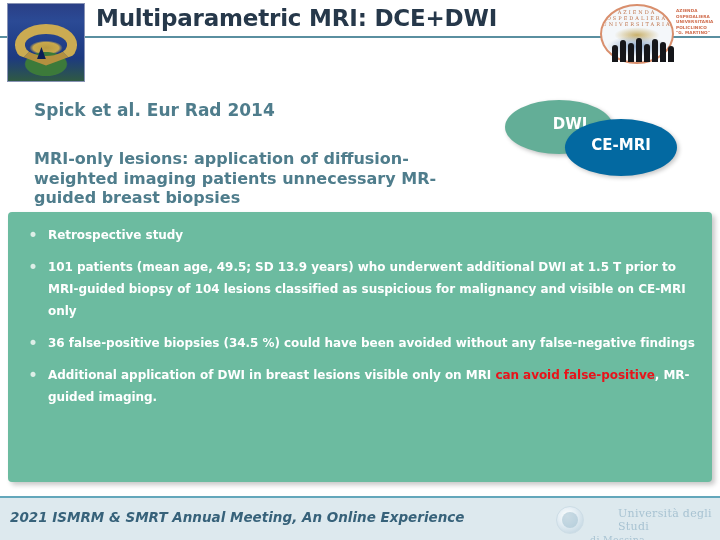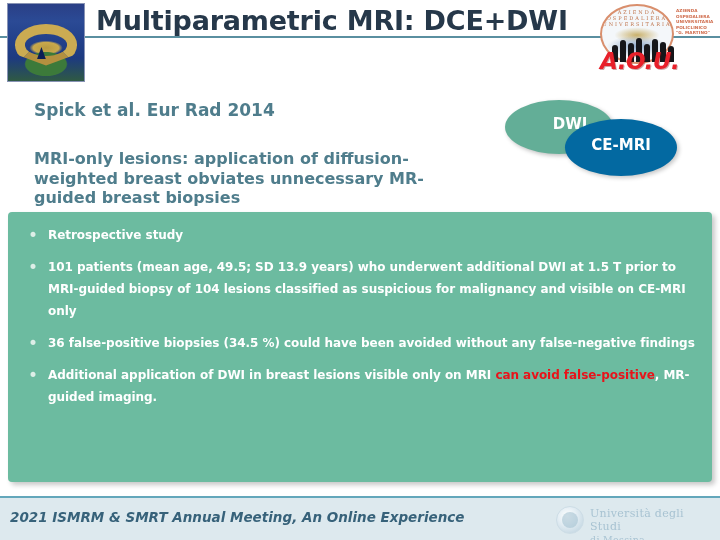--- a/index.html
+++ b/index.html
@@ -54,21 +54,21 @@
     left: 38%; top: 56%;
     width: 12%; height: 16%;
     background: #0b1e55;
     clip-path: polygon(50% 0, 100% 100%, 0 100%);
   }
 
   #title {
     position: absolute;
     left: 96px; top: 5px;
     width: 480px;
-    font-size: 27px;
+    font-size: 23px;
     font-weight: bold;
     color: #26384a;
     letter-spacing: -0.2px;
     white-space: nowrap;
   }
 
   
   #aou-logo {
     position: absolute;
     left: 596px; top: 2px;
@@ -273,21 +273,21 @@
   }
   #unime-text {
     position: absolute;
     left: 34px; top: 5px;
     font-family: "DejaVu Serif", serif;
     font-size: 9.5px;
     line-height: 13px;
     color: #a8c3d2;
     letter-spacing: 0.3px;
   }
-  #unime-text .big { font-size: 11px; }
+  #unime-text .big { font-size: 11px; margin-left: 28px; }
 </style>
 </head>
 <body>
 
 <div id="header">
   <div id="header-rule"></div>
 
   <div id="messina-art">
     <div class="arc"></div>
     <div class="sail"></div>
@@ -302,28 +302,27 @@
     <div id="aou-people">
       <i style="left:0px;  height:17px;"></i>
       <i style="left:8px;  height:22px;"></i>
       <i style="left:16px; height:19px;"></i>
       <i style="left:24px; height:24px;"></i>
       <i style="left:32px; height:18px;"></i>
       <i style="left:40px; height:23px;"></i>
       <i style="left:48px; height:20px;"></i>
       <i style="left:56px; height:16px;"></i>
     </div>
-    <div id="aou-text">A.O.U.</div>
     <div id="aou-sub">AZIENDA OSPEDALIERA UNIVERSITARIA POLICLINICO "G. MARTINO"</div>
   </div>
 </div>
 
 <div id="citation">
   <div id="cit-title">Spick et al. Eur Rad 2014</div>
-  <div id="cit-body">MRI-only lesions: application of diffusion-weighted breast obviates unnecessary MR-guided breast biopsies</div>
+  <div id="cit-body">MRI-only lesions: application of diffusion-weighted imaging patients unnecessary MR-guided breast biopsies</div>
 </div>
 
 <div id="ell-dwi">
   <span>DWI</span>
 </div>
 <div id="ell-cemri">
   <span>CE-MRI</span>
 </div>
 
 <div id="content-box">

